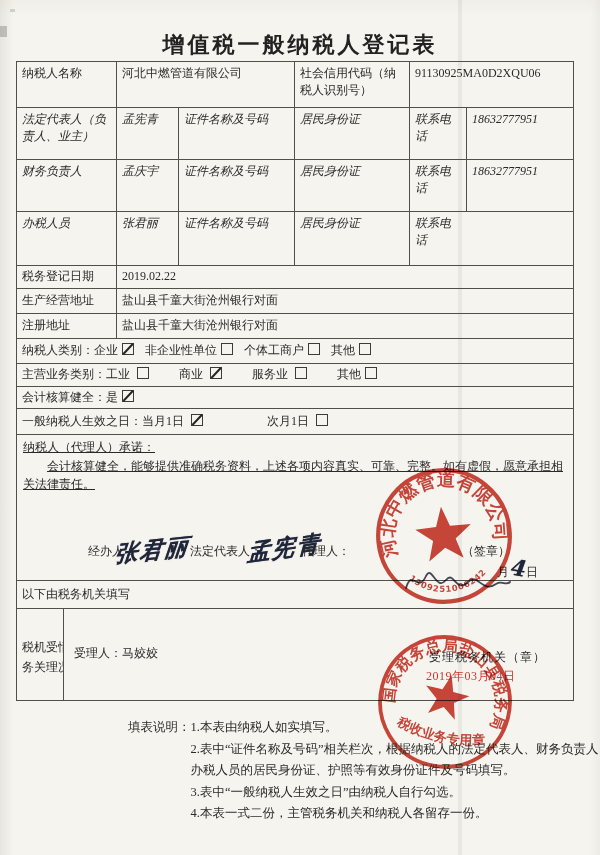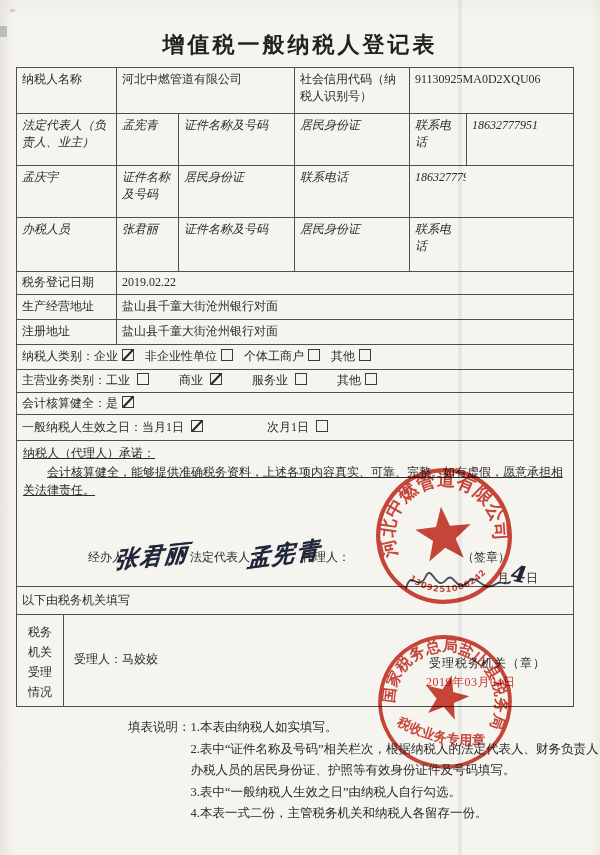--- a/index.html
+++ b/index.html
@@ -18,21 +18,21 @@
   }
   .streak { position:absolute; top:0; bottom:0; width:4px; background:rgba(120,118,112,.10); }
   .speck { position:absolute; background:rgba(70,68,62,.55); }
 
   .page-title {
     position:absolute; top:30px; left:0; width:600px; text-align:center;
     font-size:22px; font-weight:bold; letter-spacing:3px; color:#222;
   }
 
   .form-table {
-    position:absolute; left:16px; top:67px; width:558px;
+    position:absolute; left:16px; top:61px; width:558px;
     border:1px solid #504f4a; box-sizing:border-box;
     font-size:12px; line-height:1.45;
   }
   .row { display:grid; border-top:1px solid #504f4a; box-sizing:border-box; }
   .row:first-child { border-top:none; }
   .cell { border-left:1px solid #504f4a; padding:3px 5px; box-sizing:border-box; overflow:hidden; }
   .cell:first-child { border-left:none; }
   .rowA { grid-template-columns:99px 178px 115px 1fr; height:45px; }
   .rowB { grid-template-columns:99px 62px 116px 115px 57px 1fr; height:52px;font-style:italic; }
   .rowB4 { height:54px; }
@@ -57,21 +57,21 @@
   .sig-line { position:absolute; top:108px; left:0; width:556px; height:24px; }
   .sig-label { position:absolute; font-size:12px; }
   .hand {
     position:absolute; font-family:"DejaVu Serif",serif; font-style:italic; font-weight:600;
     color:#20263a; letter-spacing:2px; text-shadow:0 0 .7px rgba(32,38,58,.8);
     white-space:nowrap;
   }
   .date-line { position:absolute; font-size:12px; }
 
   .section-cell { display:flex; align-items:center; }
-  .vlabel { display:flex; flex-direction:column; align-items:center; justify-content:flex-start;
+  .vlabel { display:flex; flex-direction:row; align-items:center; justify-content:flex-start;
             padding-top:7px; line-height:20px;text-align:center; }
   .accept-cell { position:relative; }
   .accept-person { position:absolute; left:10px; top:36px; }
   .seal-caption { position:absolute; left:365px; top:40px; letter-spacing:1px; }
   .accept-date { position:absolute; left:362px; top:59px; color:#c8382c; letter-spacing:.5px; }
 
   .notes { position:absolute; left:128px; top:717px; display:flex; font-size:12.5px; }
   .notes-label { white-space:nowrap; line-height:21.5px; }
   .notes ol { list-style:none; margin:0; padding:0; width:424px; line-height:21.5px; }
 
@@ -103,20 +103,21 @@
   <div class="row rowB">
     <div class="cell">法定代表人（负责人、业主）</div>
     <div class="cell">孟宪青</div>
     <div class="cell">证件名称及号码</div>
     <div class="cell">居民身份证</div>
     <div class="cell">联系电话</div>
     <div class="cell">18632777951</div>
   </div>
 
   <div class="row rowB">
+    <div class="cell">财务负责人</div>
     <div class="cell">孟庆宇</div>
     <div class="cell">证件名称及号码</div>
     <div class="cell">居民身份证</div>
     <div class="cell">联系电话</div>
     <div class="cell">18632777951</div>
   </div>
 
   <div class="row rowB rowB4">
     <div class="cell">办税人员</div>
     <div class="cell">张君丽</div>

